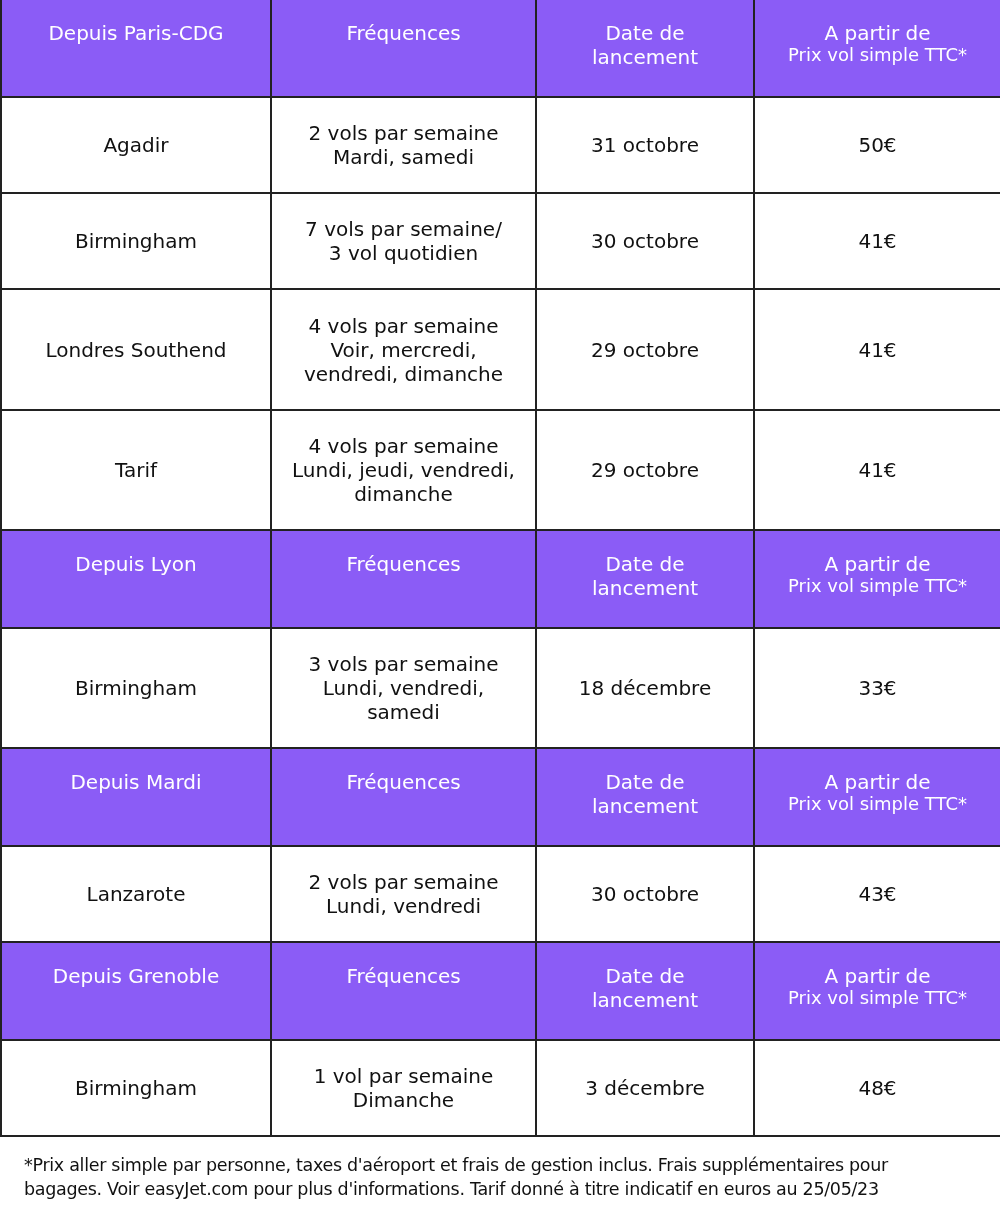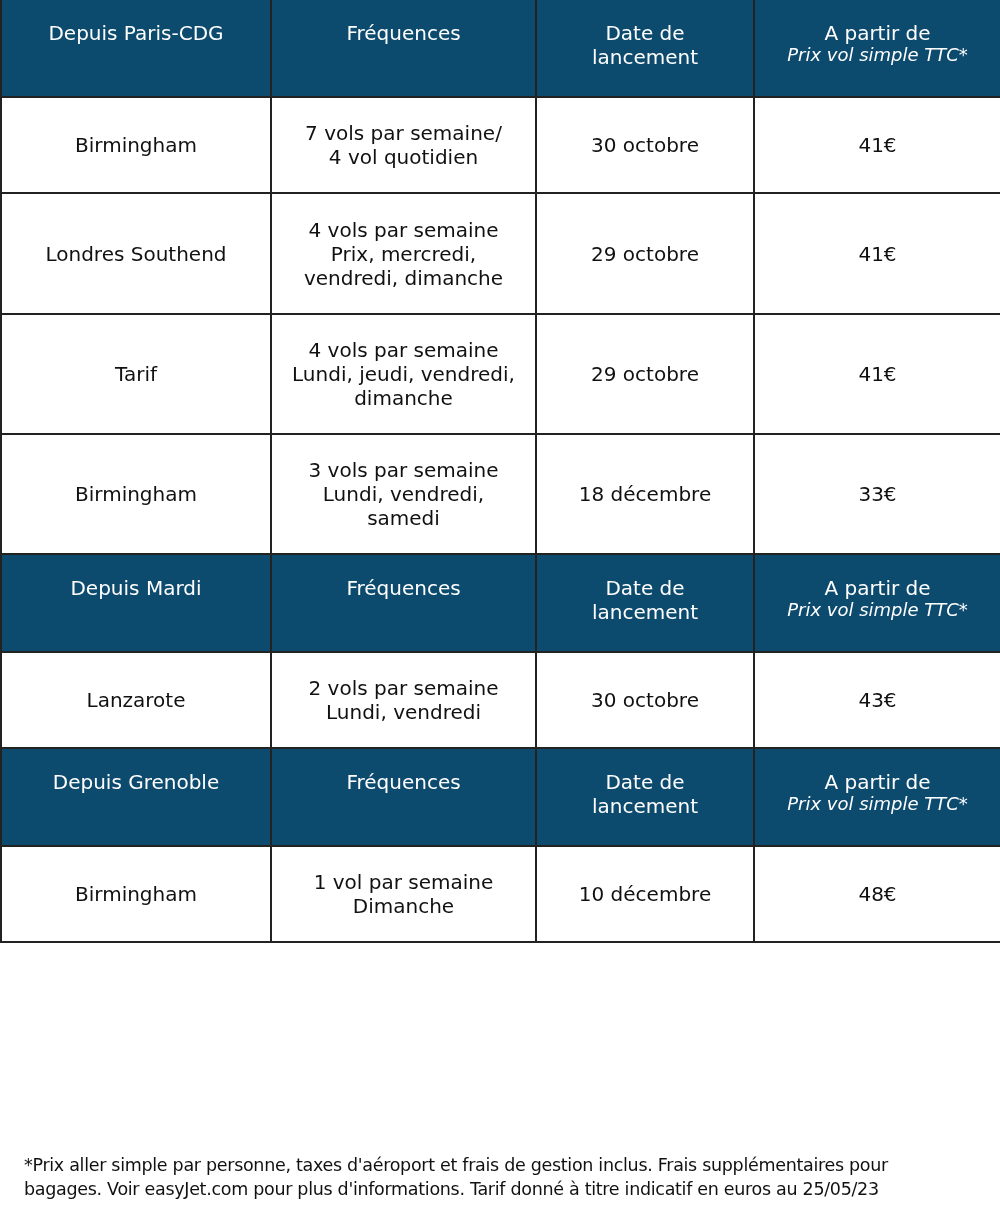--- a/index.html
+++ b/index.html
@@ -3,22 +3,22 @@
 <meta charset="utf-8">
 <style>
   html, body { margin:0; padding:0; background:#ffffff; }
   body { width:1000px; height:1212px; position:relative; overflow:hidden;
          font-family:"DejaVu Sans", sans-serif; color:#111; }
   table.routes { position:absolute; left:0; top:0; width:1000px;
     border-collapse:collapse; table-layout:fixed; }
   table.routes td { border:2px solid #222; text-align:center; padding:0;
     font-size:20px; line-height:24px; }
   col.c1 { width:270px; } col.c2 { width:265px; } col.c3 { width:218px; } col.c4 { width:247px; }
-  tr.hdr td { background:#0c4a6e; color:#fff; vertical-align:top; padding-top:21px; height:75px; }
-  tr.hdr td .sub { font-style:italic; font-size:18px; display:block; line-height:20px; }
+  tr.hdr td { background:#8b5cf6; color:#fff; vertical-align:top; padding-top:21px; height:75px; }
+  tr.hdr td .sub { font-size:18px; display:block; line-height:20px; }
   tr.row td { vertical-align:middle; background:#fff; }
   tr.h96 td { height:94px; } tr.h122 td { height:119px; } tr.h120 td { height:118px; }
   td.first { border-left:none; } td.last { border-right:none; }
   tr.toprow td { border-top:none; }
   .line { display:block; }
   .footnote { position:absolute; left:24px; top:1153px; width:990px;
     font-size:17.5px; line-height:24px; color:#111; white-space:nowrap; letter-spacing:-0.3px; }
 </style>
 </head>
 <body>
@@ -38,49 +38,70 @@
     <td>
           <span class="line">Date de</span>
           <span class="line">lancement</span>
         </td>
     <td class="last">
           <span class="line">A partir de</span>
           <span class="sub">Prix vol simple TTC*</span>
         </td>
   </tr>
   <tr class="row h96">
+    <td class="first">Agadir</td>
+    <td>
+          <span class="line">2 vols par semaine</span>
+          <span class="line">Mardi, samedi</span>
+        </td>
+    <td>31 octobre</td>
+    <td class="last">50€</td>
+  </tr>
+  <tr class="row h96">
     <td class="first">Birmingham</td>
     <td>
           <span class="line">7 vols par semaine/</span>
-          <span class="line">4 vol quotidien</span>
+          <span class="line">3 vol quotidien</span>
         </td>
     <td>30 octobre</td>
     <td class="last">41€</td>
   </tr>
   <tr class="row h122">
     <td class="first">Londres Southend</td>
     <td>
           <span class="line">4 vols par semaine</span>
-          <span class="line">Prix, mercredi,</span>
+          <span class="line">Voir, mercredi,</span>
           <span class="line">vendredi, dimanche</span>
         </td>
     <td>29 octobre</td>
     <td class="last">41€</td>
   </tr>
   <tr class="row h120">
     <td class="first">Tarif</td>
     <td>
           <span class="line">4 vols par semaine</span>
           <span class="line">Lundi, jeudi, vendredi,</span>
           <span class="line">dimanche</span>
         </td>
     <td>29 octobre</td>
     <td class="last">41€</td>
   </tr>
 
+  <tr class="hdr">
+    <td class="first">Depuis Lyon</td>
+    <td>Fréquences</td>
+    <td>
+          <span class="line">Date de</span>
+          <span class="line">lancement</span>
+        </td>
+    <td class="last">
+          <span class="line">A partir de</span>
+          <span class="sub">Prix vol simple TTC*</span>
+        </td>
+  </tr>
   <tr class="row h120">
     <td class="first">Birmingham</td>
     <td>
           <span class="line">3 vols par semaine</span>
           <span class="line">Lundi, vendredi,</span>
           <span class="line">samedi</span>
         </td>
     <td>18 décembre</td>
     <td class="last">33€</td>
   </tr>
@@ -118,21 +139,21 @@
           <span class="line">A partir de</span>
           <span class="sub">Prix vol simple TTC*</span>
         </td>
   </tr>
   <tr class="row h96">
     <td class="first">Birmingham</td>
     <td>
           <span class="line">1 vol par semaine</span>
           <span class="line">Dimanche</span>
         </td>
-    <td>10 décembre</td>
+    <td>3 décembre</td>
     <td class="last">48€</td>
   </tr>
 </tbody>
   </table>
 
 <div class="footnote">
   <span class="line">*Prix aller simple par personne, taxes d'aéroport et frais de gestion inclus. Frais supplémentaires pour</span>
   <span class="line">bagages. Voir easyJet.com pour plus d'informations. Tarif donné à titre indicatif en euros au 25/05/23</span>
 </div>
 

